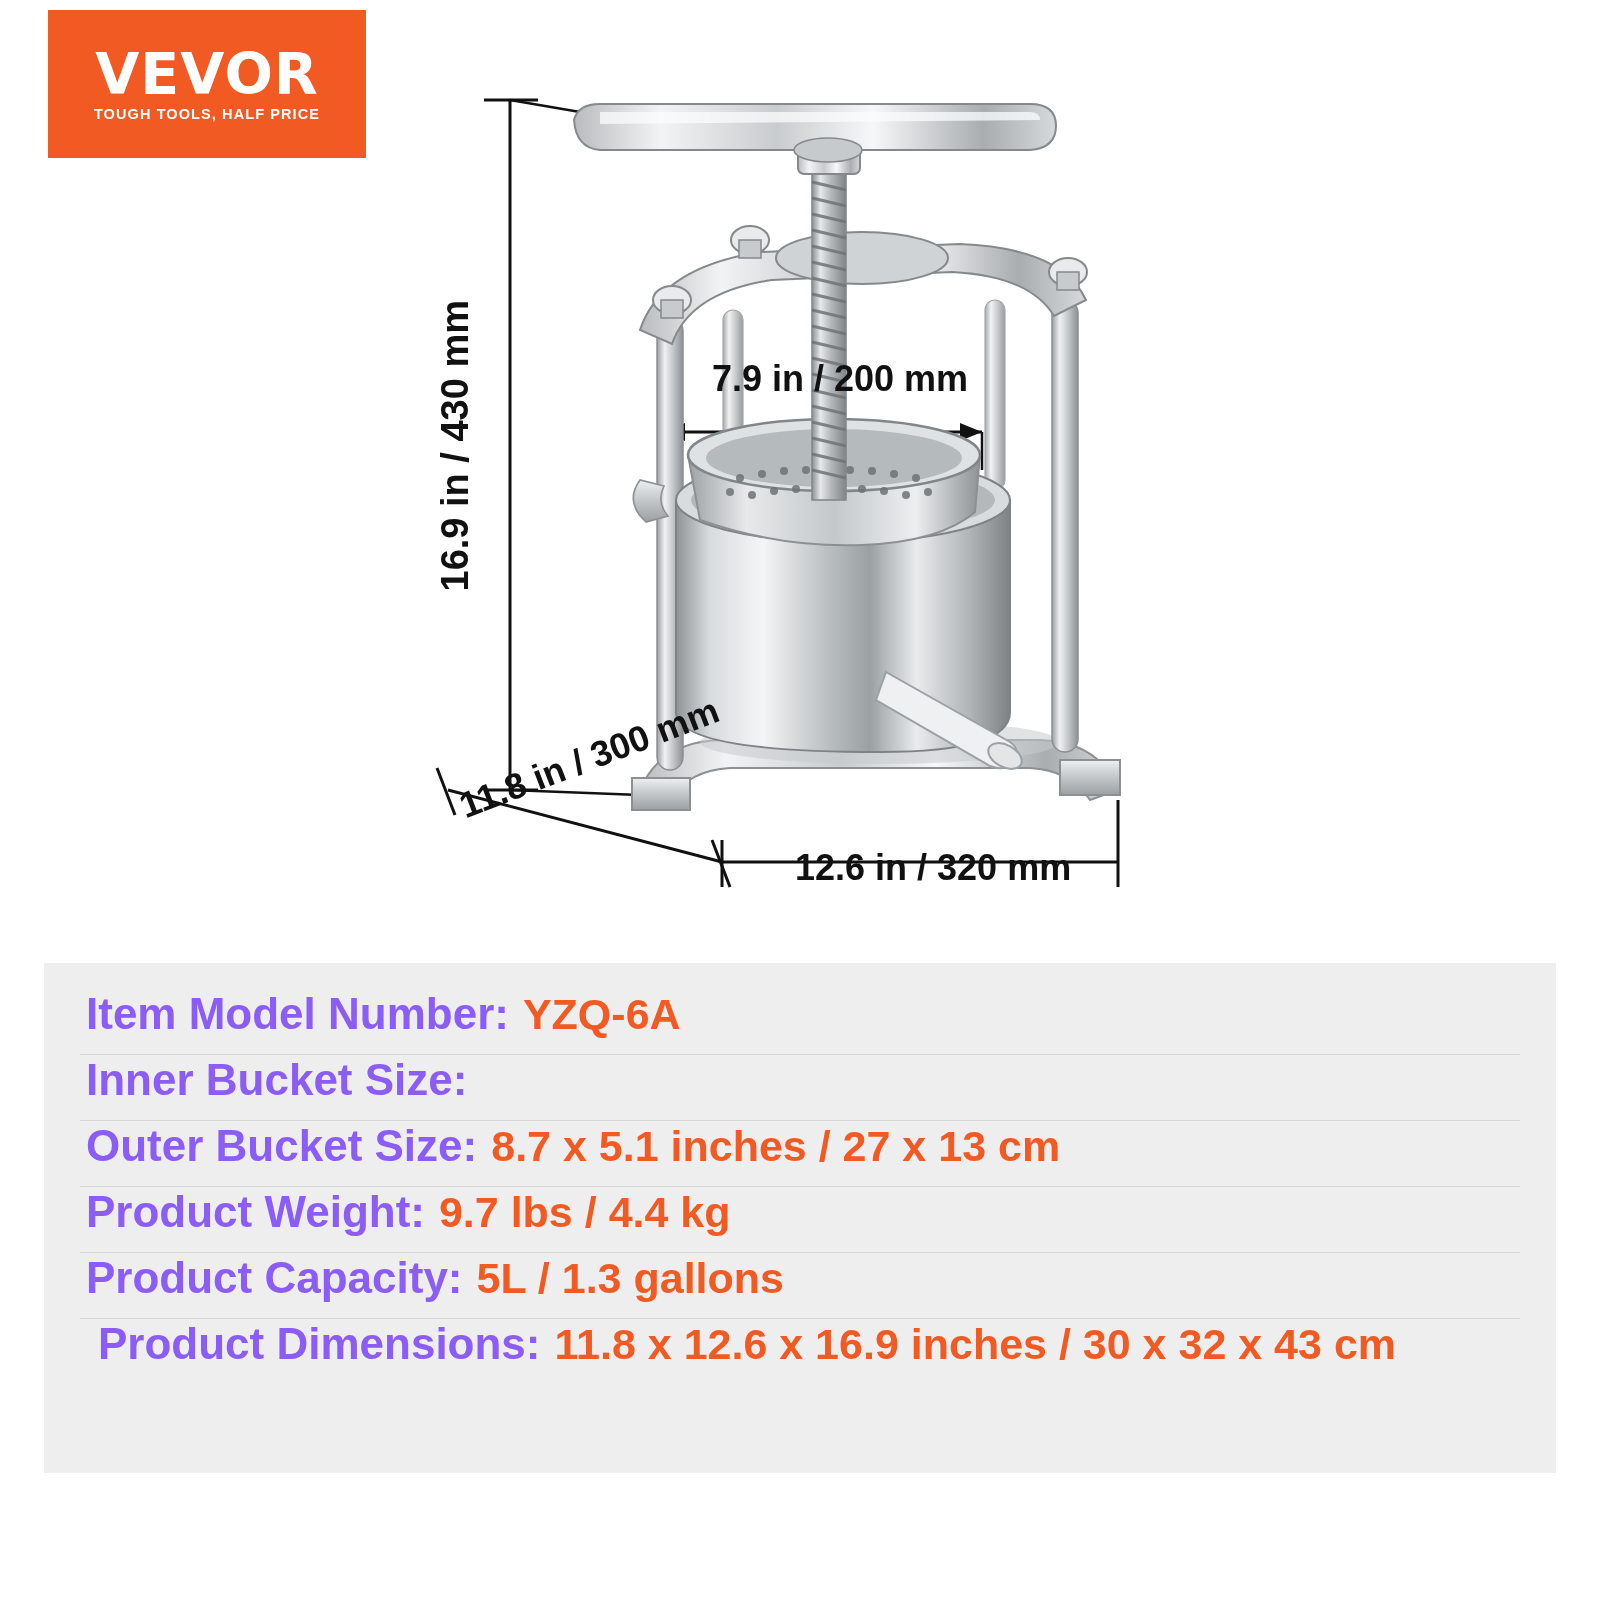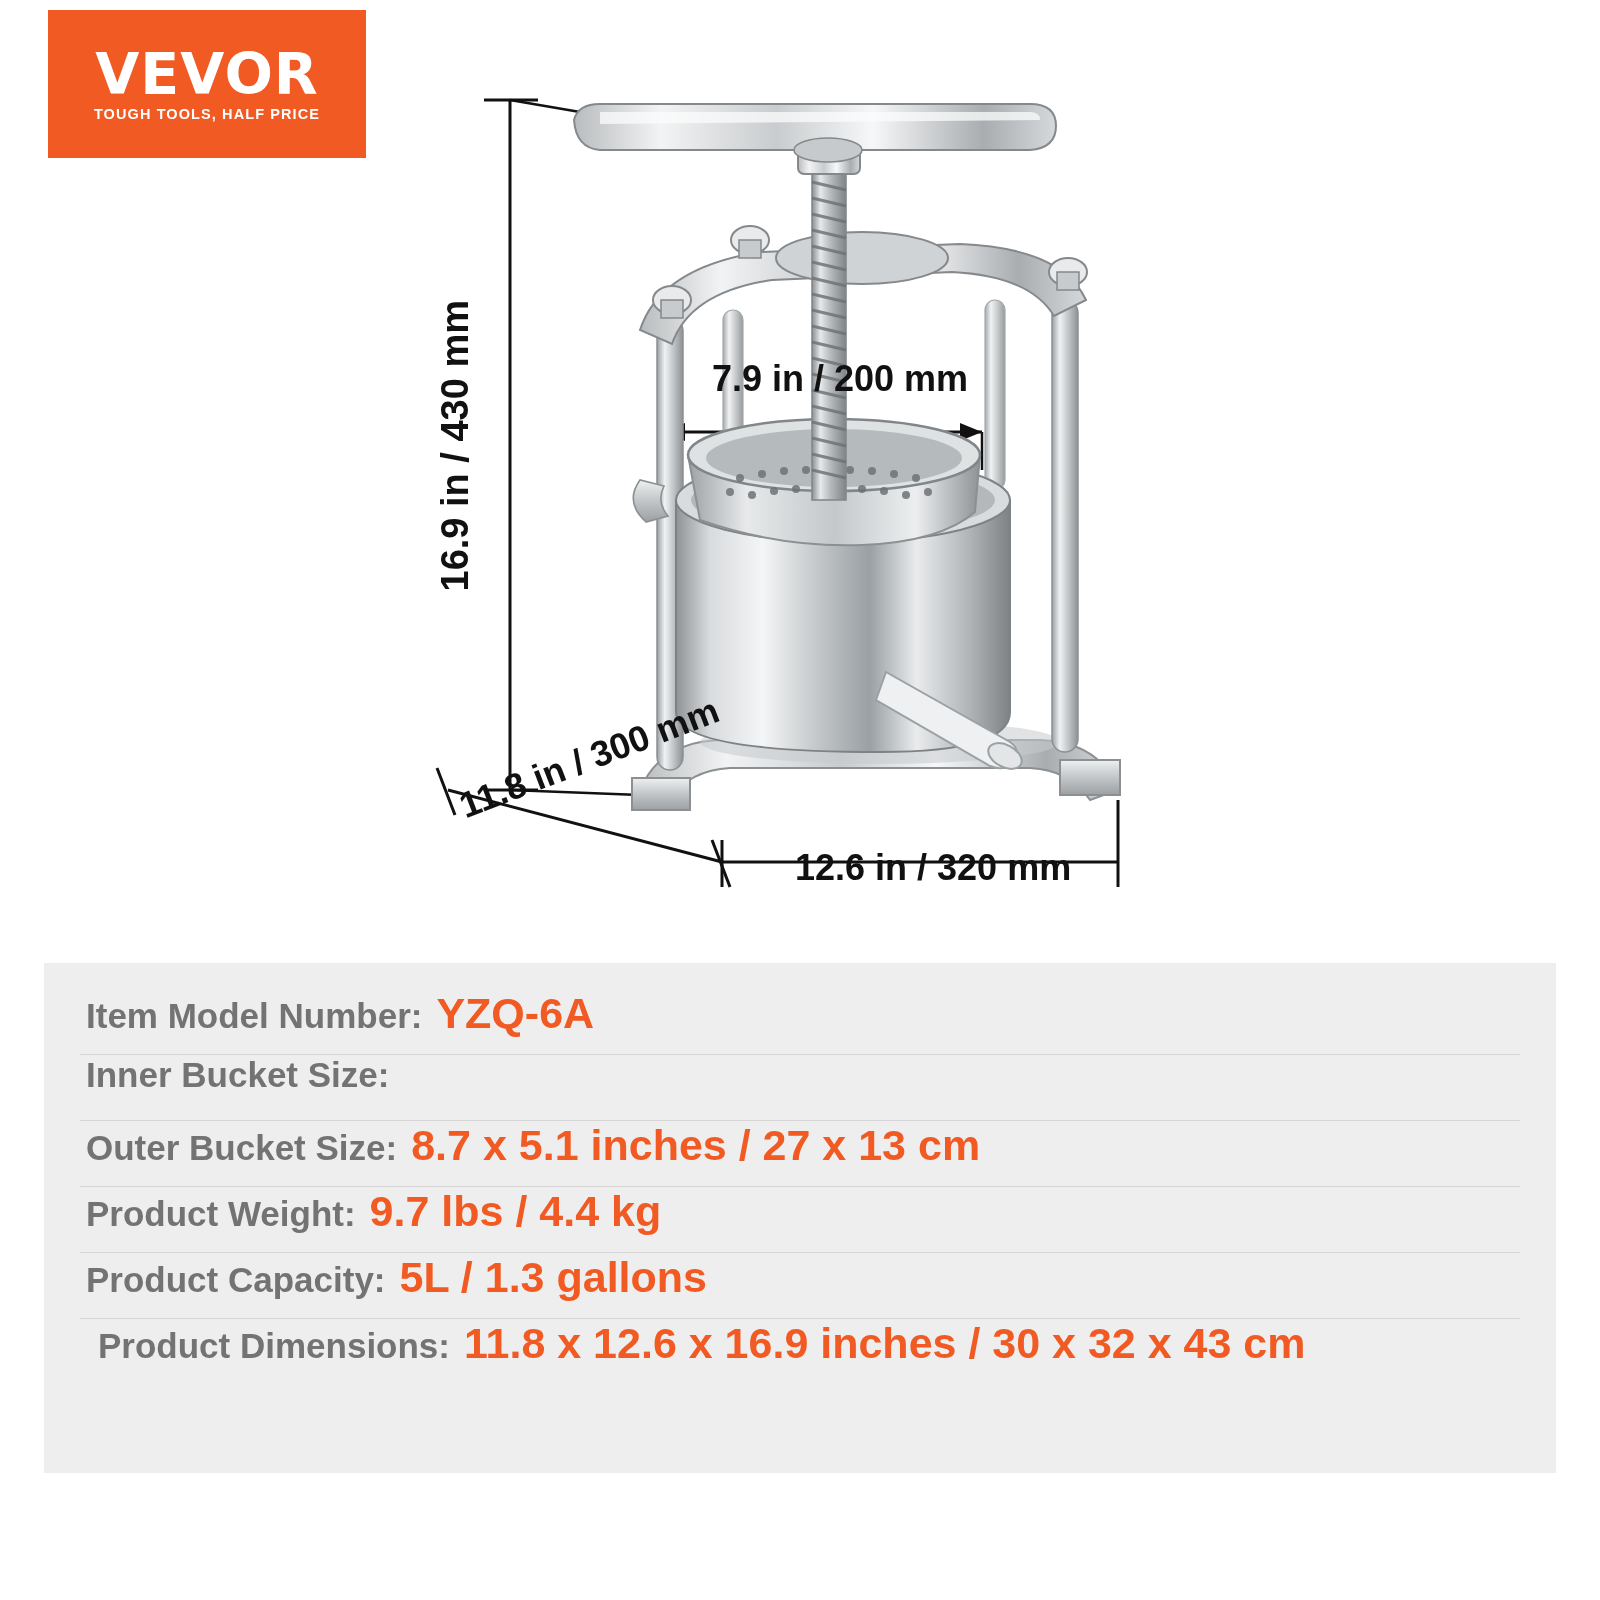--- a/index.html
+++ b/index.html
@@ -99,23 +99,23 @@
   }
   .spec-row {
     display: flex;
     align-items: baseline;
     height: 66px;
     border-bottom: 1px solid #d6d6d6;
     padding-left: 6px;
   }
   .spec-row:last-child { border-bottom: none; margin-left: 12px; }
   .spec-key {
-    font-size: 35px;
-    font-weight: bold;
-    color: #737373;
+    font-size: 44px;
+    font-weight: bold;
+    color: #8b5cf6;
     white-space: nowrap;
   }
   .spec-val {
     font-size: 43px;
     font-weight: bold;
     color: #f15a22;
     white-space: nowrap;
     margin-left: 14px;
   }
 </style>

